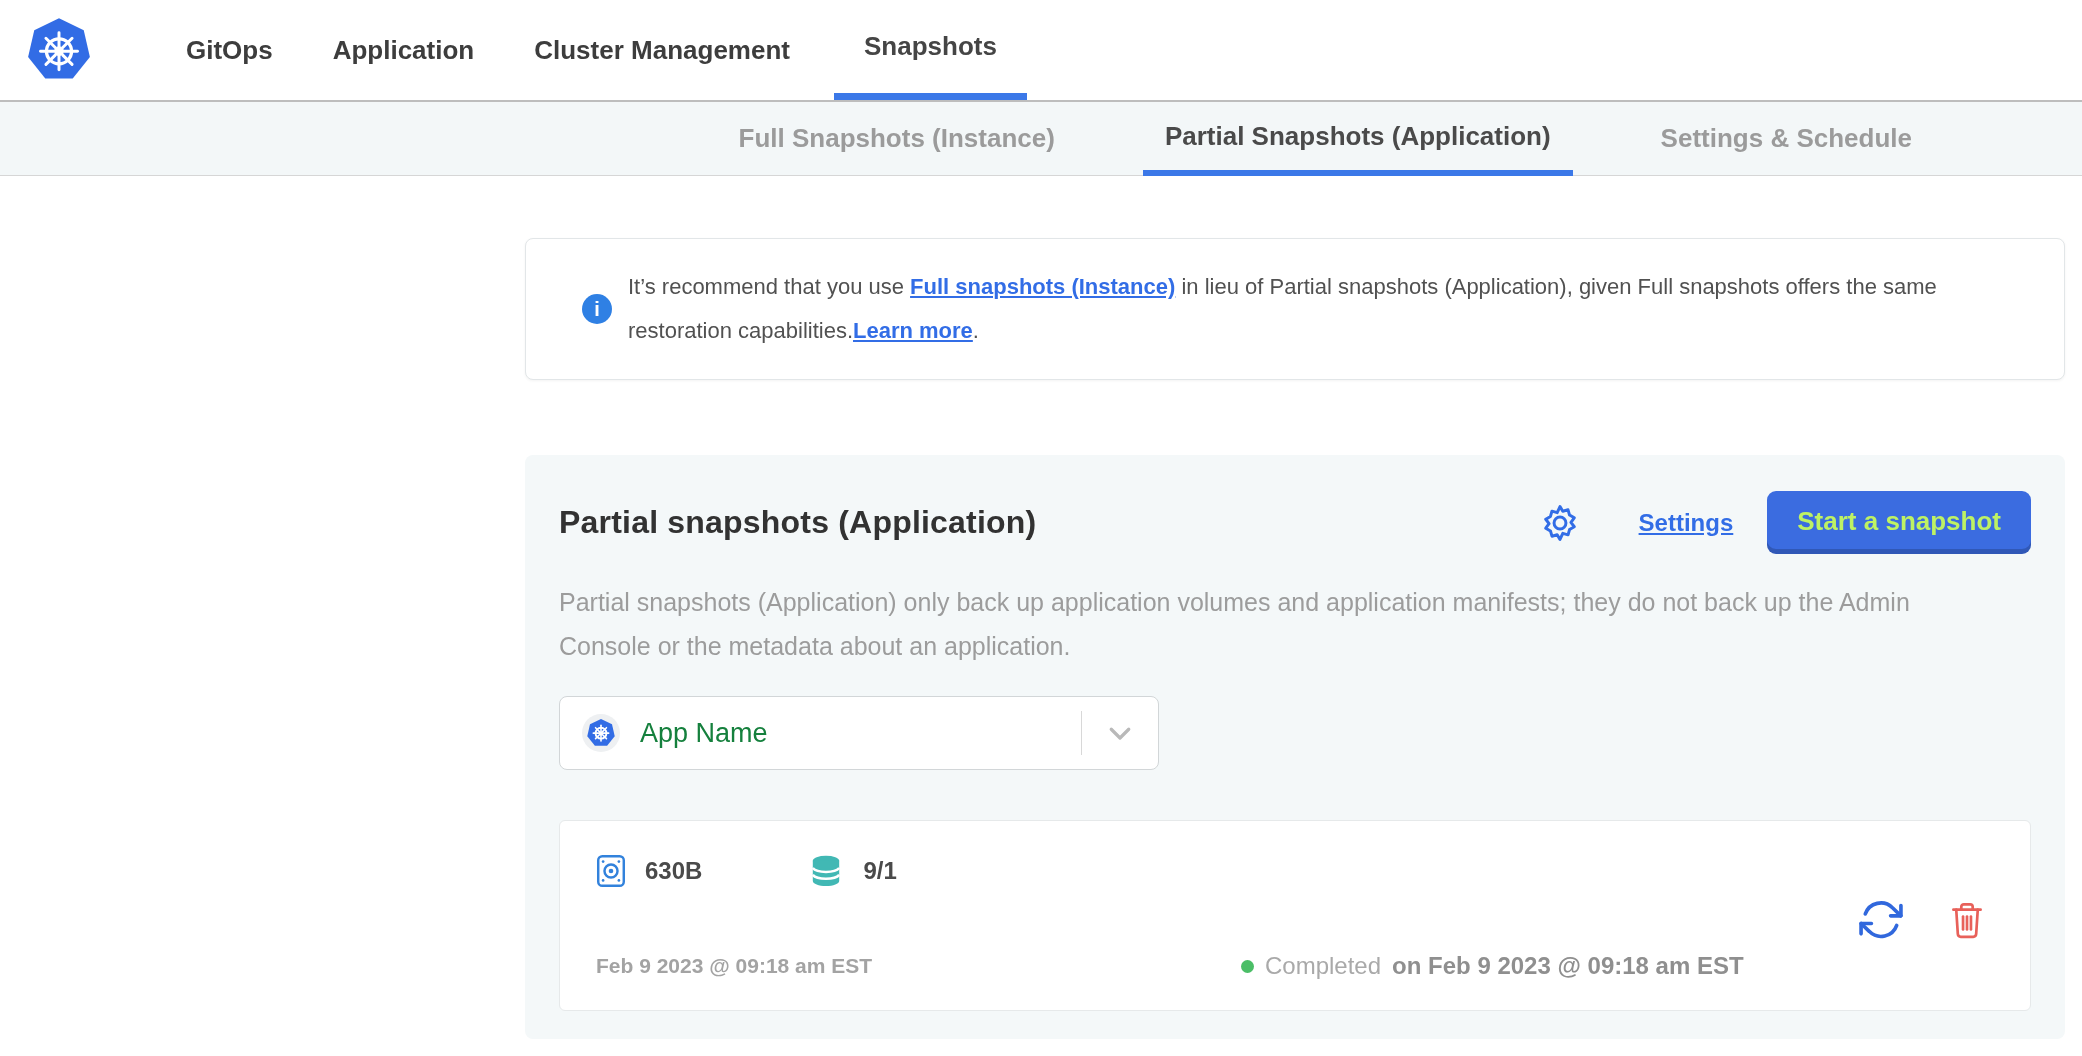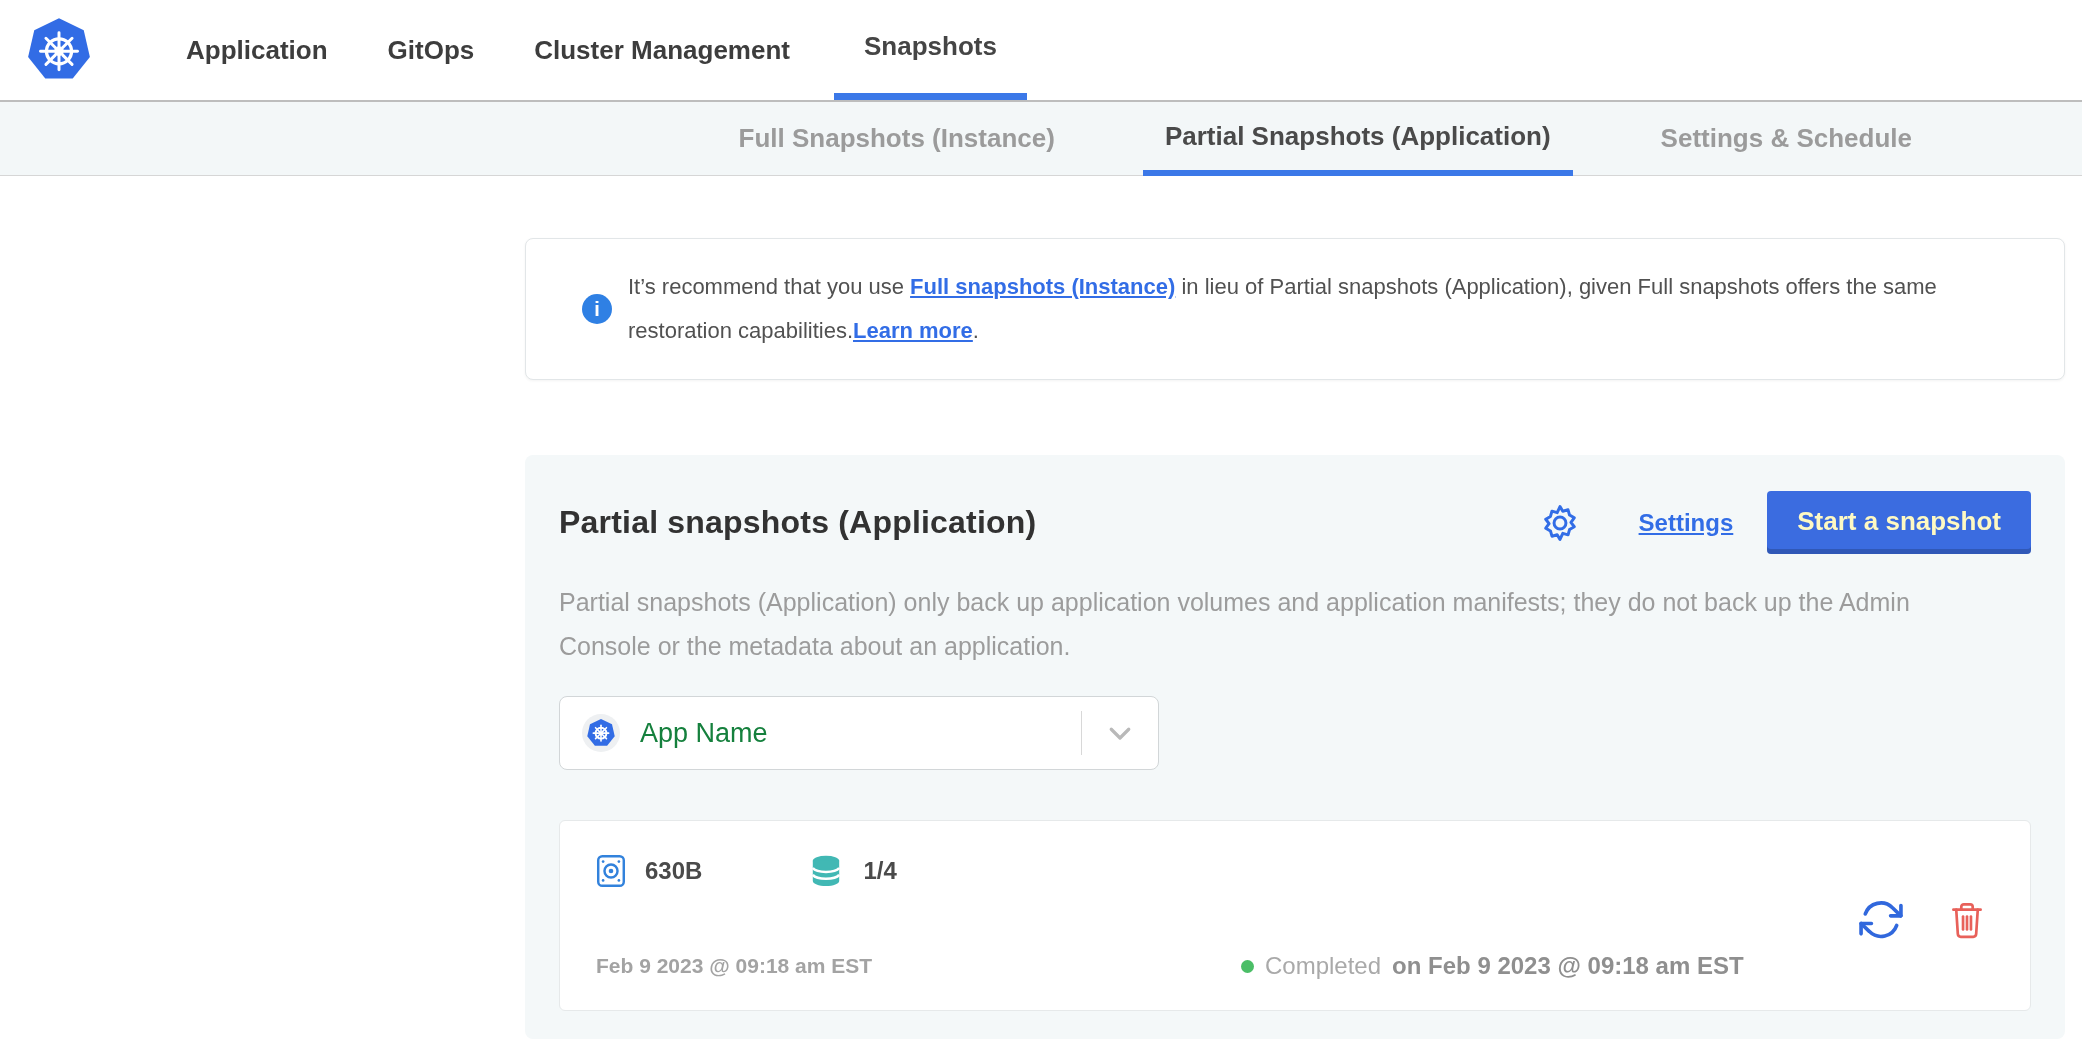--- a/index.html
+++ b/index.html
@@ -125,24 +125,24 @@
   .panel-actions{display:flex;align-items:center;gap:34px;}
   .settings-link{
     display:flex;align-items:center;gap:10px;
     color:var(--accent);cursor:pointer;text-decoration:none;
   }
   .settings-text{
     font-size:24px;font-weight:700;text-decoration:underline;margin-left:48px;
   }
   .start-btn{
     background:#3b6ce0;
-    color:#fef9c3;
+    color:#bef264;
     font-family:"Liberation Sans",sans-serif;
     font-size:26px;font-weight:700;
-    border:none;border-radius:4px;
+    border:none;border-radius:9px;
     padding:15px 30px 17px 30px;
     box-shadow:inset 0 -5px 0 rgba(0,0,0,.18);
     cursor:pointer;
   }
   .panel-desc{
     margin-top:26px;
     font-size:25px;line-height:44px;
     color:var(--gray-text);
     max-width:1445px;
   }
@@ -237,22 +237,22 @@
           <line x1="58" y1="52" x2="78" y2="52"></line>
           <line x1="30.2" y1="32.2" x2="44.3" y2="46.3"></line>
           <line x1="55.7" y1="57.7" x2="69.8" y2="71.8"></line>
           <line x1="30.2" y1="71.8" x2="44.3" y2="57.7"></line>
           <line x1="55.7" y1="46.3" x2="69.8" y2="32.2"></line>
         </g>
         <circle cx="50" cy="52" r="19" fill="none" stroke="#ffffff" stroke-width="5"></circle>
         <circle cx="50" cy="52" r="7.5" fill="#ffffff"></circle>
       </svg>
     </div>
+    <div class="nav-item">GitOps</div>
     <div class="nav-item">Application</div>
-    <div class="nav-item">GitOps</div>
     <div class="nav-item">Cluster Management</div>
     <div class="nav-item active">Snapshots</div>
   </header>
 
   <nav class="subnav">
     <div class="subtab">Full Snapshots (Instance)</div>
     <div class="subtab active">Partial Snapshots (Application)</div>
     <div class="subtab">Settings &amp; Schedule</div>
   </nav>
 
@@ -327,21 +327,21 @@
           </div>
           <div class="metric volumes">
             <span class="db-icon">
               <svg viewBox="0 0 24 24" width="36" height="36" aria-hidden="true">
                 <ellipse cx="12" cy="5.2" rx="8.8" ry="3.4" fill="currentColor"></ellipse>
                 <path d="M3.2 5.2v13.4c0 1.9 3.94 3.4 8.8 3.4s8.8-1.5 8.8-3.4V5.2z" fill="currentColor"></path>
                 <path d="M3.2 10c1.3 1.6 4.7 2.6 8.8 2.6s7.5-1 8.8-2.6" stroke="#ffffff" stroke-width="1.7" fill="none"></path>
                 <path d="M3.2 14.6c1.3 1.6 4.7 2.6 8.8 2.6s7.5-1 8.8-2.6" stroke="#ffffff" stroke-width="1.7" fill="none"></path>
               </svg>
             </span>
-            <span>1/4</span>
+            <span>9/1</span>
           </div>
         </div>
 
         <div class="card-row">
           <span class="snap-date">Feb 9 2023 @ 09:18 am EST</span>
           <div class="status">
             <span class="status-dot"></span>
             <span class="status-label">Completed</span>
             <span class="status-detail">on Feb 9 2023 @ 09:18 am EST</span>
           </div>

